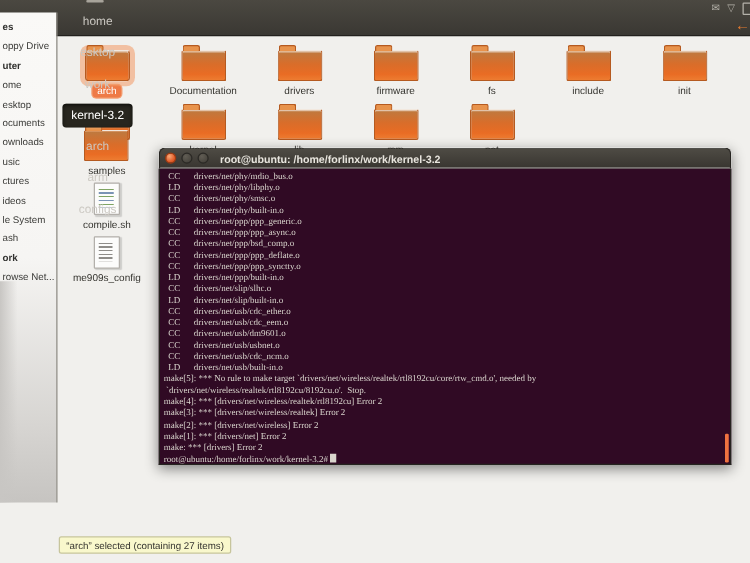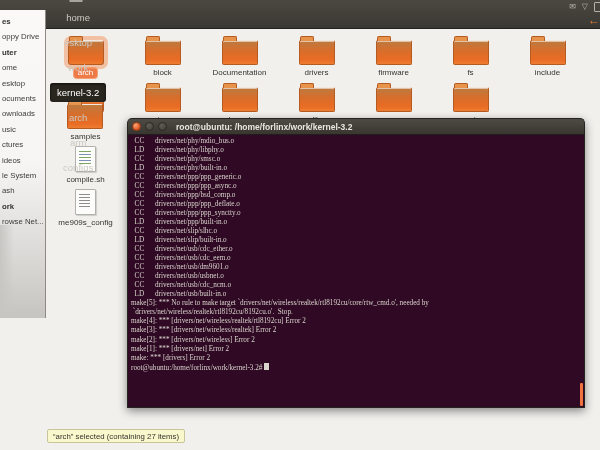--- a/index.html
+++ b/index.html
@@ -40,21 +40,21 @@
   .edge-icon{
     width:8px;height:8px;border:1px solid #b5b2aa;border-radius:1px;
     margin-right:-6px;
   }
   .back-arrow{
     position:absolute;right:0px;top:14px;color:#e87c30;font-size:12px;
     font-weight:bold;line-height:12px;
   }
   
   .sidebar{
-    position:absolute;left:0;top:10px;width:46px;height:308px;
+    position:absolute;left:0;top:10px;width:46px;height:392px;
     background:linear-gradient(180deg,#faf9f7 0%,#f6f5f3 50%,#d6d4d1 85%,#c6c4c1 100%);
     border-right:1px solid #8d8a84;
     z-index:3;overflow:hidden;padding-top:4px;box-sizing:border-box;
   }
   .sidebar:after{ 
     content:"";position:absolute;left:0;top:215px;width:14px;height:225px;
     background:linear-gradient(to right,#c8c6c3,rgba(200,198,195,0));
   }
   .sidebar-item{
     font-size:7.8px;color:#3b3b38;height:15.4px;line-height:15.4px;
@@ -115,21 +115,21 @@
   .lc-item.script .lc-icon:after{
     content:"";position:absolute;left:3px;top:4px;width:12px;height:15px;
     background:repeating-linear-gradient(180deg,#7fa463 0 1px,transparent 1px 3px,#7a93b5 3px 4px,transparent 4px 6px);
   }
   .lc-item.config .lc-icon:after{
     content:"";position:absolute;left:3px;top:4px;width:11px;height:15px;
     background:repeating-linear-gradient(180deg,#8f8d89 0 1px,transparent 1px 3px);
   }
   
   .terminal{
-    position:absolute;left:127px;top:118px;width:458px;height:290px;
+    position:absolute;left:127px;top:118px;width:458px;height:254px;
     border-radius:5px 5px 0 0;
     box-shadow:0 3px 10px rgba(0,0,0,.45);
     z-index:5;
   }
   .term-titlebar{
     height:17px;background:linear-gradient(#4e4b44,#393631);
     border:1px solid #262420;border-bottom:1px solid #201e1b;
     border-radius:5px 5px 0 0;
     display:flex;align-items:center;box-sizing:border-box;
   }
@@ -207,24 +207,20 @@
     <div class="sidebar-item">le System</div>
     <div class="sidebar-item">ash</div>
     <div class="sidebar-item bold">ork</div>
     <div class="sidebar-item">rowse Net...</div>
 </div>
 
 <div class="icon-grid">
   <div class="grid-item folder-item selected">
       <div class="icon-folder"></div>
       <div class="file-label">arch</div>
-    </div>
-    <div class="grid-item folder-item">
-      <div class="icon-folder"></div>
-      <div class="file-label">block</div>
     </div>
     <div class="grid-item folder-item">
       <div class="icon-folder"></div>
       <div class="file-label">Documentation</div>
     </div>
     <div class="grid-item folder-item">
       <div class="icon-folder"></div>
       <div class="file-label">drivers</div>
     </div>
     <div class="grid-item folder-item">

